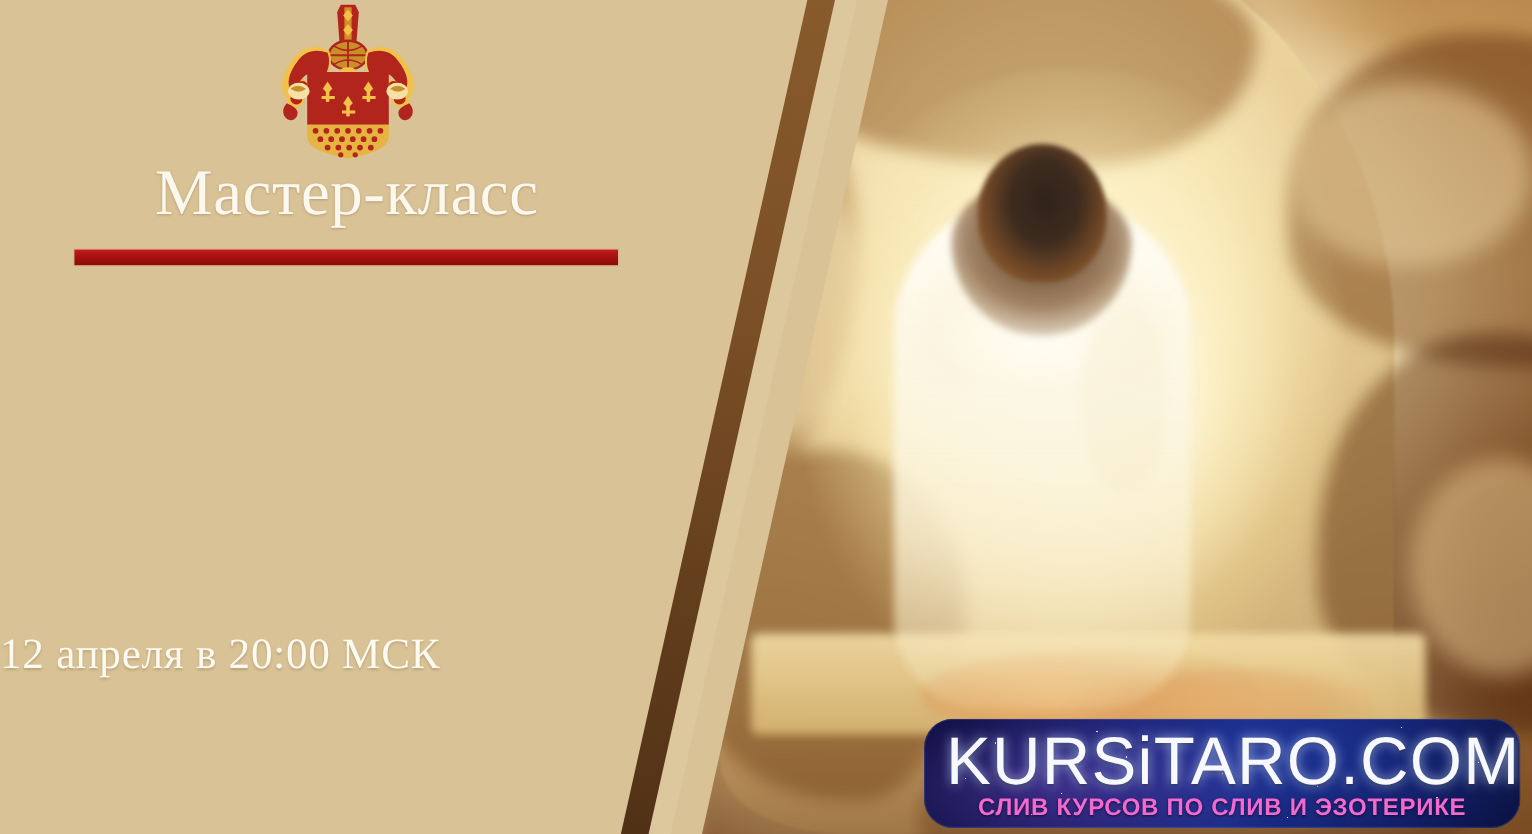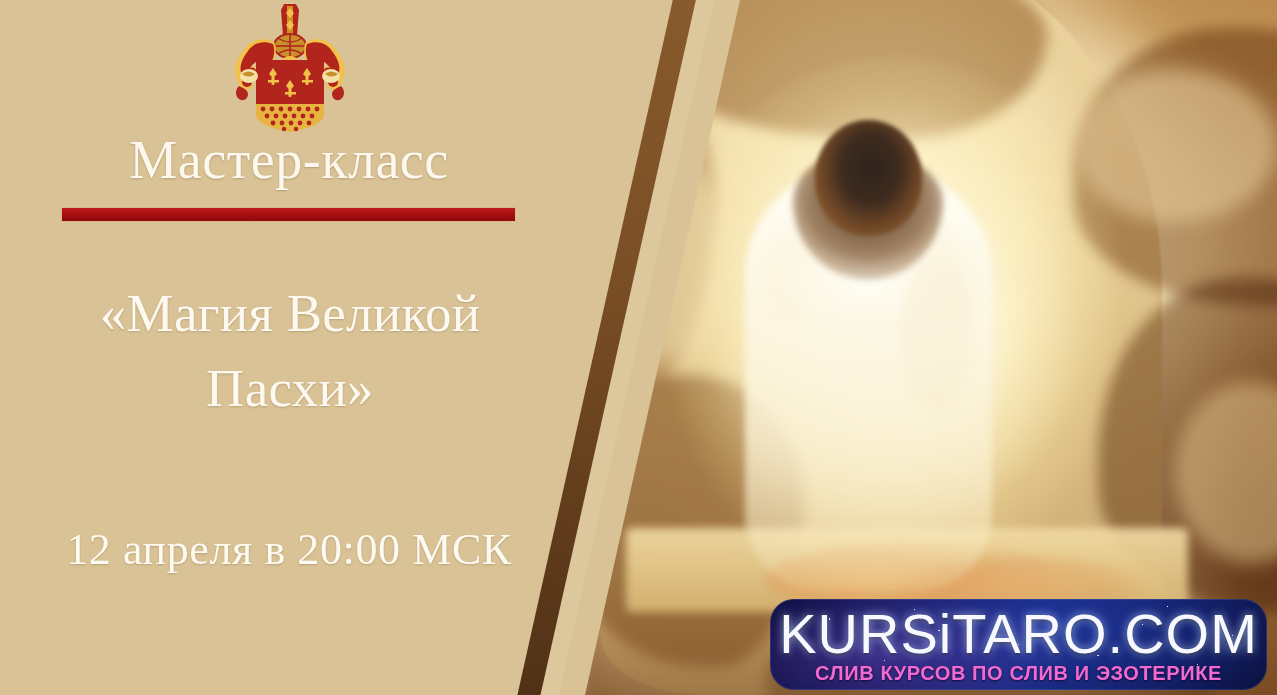--- a/index.html
+++ b/index.html
@@ -279,23 +279,23 @@
     line-height: 1.42;
     letter-spacing: 0.3px;
     text-shadow: 0 1px 2px rgba(120,88,48,0.3);
   }
 
   .datetime {
     position: absolute;
     left: 0;
     top: 524px;
     width: 578px;
-    text-align: center;
+    text-align: left;
     color: #fdfaf2;
-    font-size: 44px;
+    font-size: 36px;
     letter-spacing: 0.6px;
     text-shadow: 0 1px 2px rgba(120,88,48,0.3);
   }
 
   
   .watermark {
     position: absolute;
     left: 770px;
     top: 599px;
     width: 497px;
@@ -327,21 +327,21 @@
       radial-gradient(1px 1px at 50% 50%, #e2e8ff 50%, transparent 51%),
       radial-gradient(1px 1px at 61% 90%, #fff 50%, transparent 51%),
       radial-gradient(1px 1px at 80% 8%, #fff 50%, transparent 51%);
     opacity: .9;
   }
   .wm-main {
     position: absolute;
     left: 0;
     top: 2px;
     width: 100%;
-    text-align: center;
+    text-align: right;
     font-family: "Liberation Sans", sans-serif;
     font-size: 56px;
     font-weight: 400;
     color: #f7f9ff;
     letter-spacing: 1px;
     text-shadow: 0 0 10px rgba(190,215,255,0.8), 0 2px 3px rgba(0,0,0,0.5);
   }
   .wm-sub {
     position: absolute;
     left: 0;
@@ -481,21 +481,20 @@
           <path d="M25 72 q6 -5 13 0 q-6 5 -13 0 z"></path>
           <path d="M108 72 q6 -5 13 0 q-6 5 -13 0 z"></path>
         </g>
       </svg>
     </div>
 
     <div class="kicker">Мастер-класс</div>
 
     <div class="rule"></div>
 
-    <div class="headline">«Магия Великой Пасхи»</div>
 
     <div class="datetime">12 апреля в 20:00 МСК</div>
   </div>
 
   <div class="watermark">
     <div class="wm-stars"></div>
     <div class="wm-main">KURSiTARO.COM</div>
     <div class="wm-sub">СЛИВ КУРСОВ ПО СЛИВ И ЭЗОТЕРИКЕ</div>
   </div>
 

